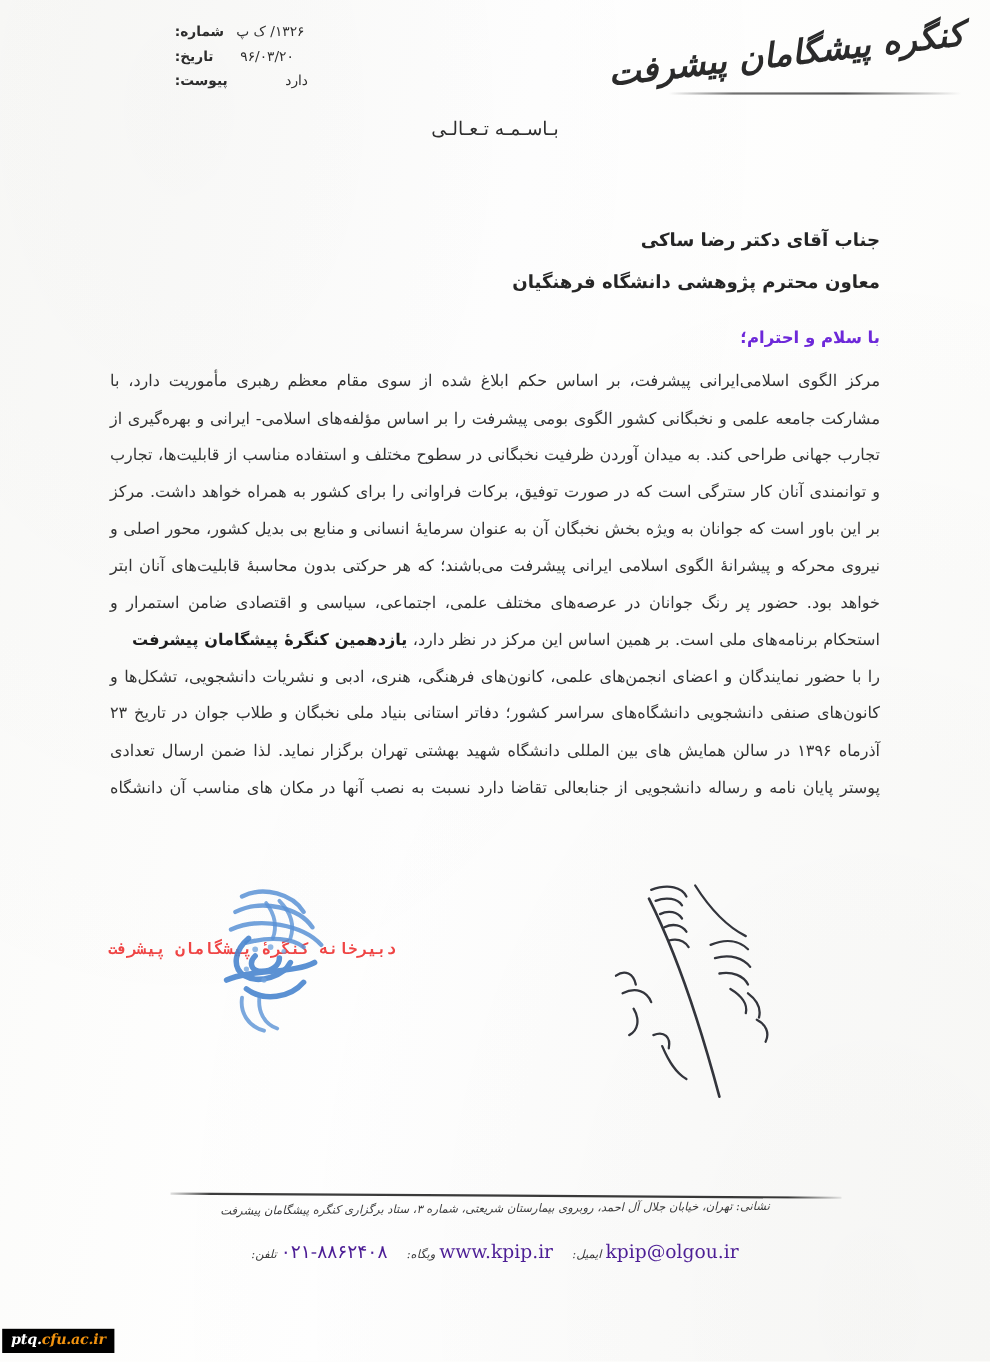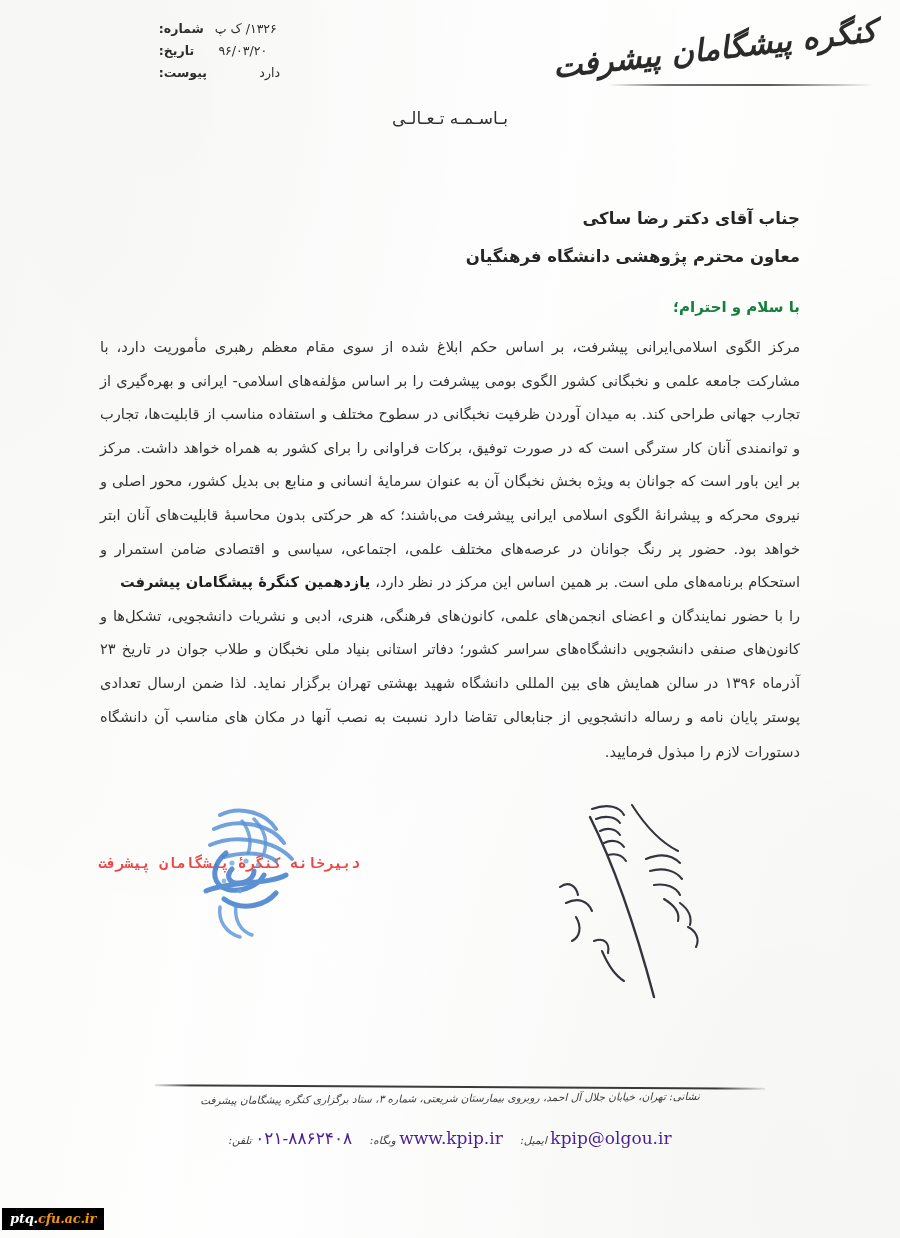--- a/index.html
+++ b/index.html
@@ -133,21 +133,21 @@
   
   .salutation {
     position: absolute;
     top: 298px;
     right: 100px;
     width: 700px;
     text-align: right;
     direction: rtl;
     font-size: 15px;
     font-weight: bold;
-    color: #15803d;
+    color: #6d28d9;
   }
   .body-block {
     position: absolute;
     top: 330px;
     right: 100px;
     width: 700px;
     direction: rtl;
     text-align: justify;
     text-align-last: justify;
     font-size: 14.6px;
@@ -306,21 +306,20 @@
     <div class="addressee-line">معاون محترم پژوهشی  دانشگاه  فرهنگیان</div>
   </div>
 
   <div class="salutation">با سلام و احترام؛</div>
 
   <div class="body-block">
     <span>مرکز الگوی اسلامی‌ایرانی پیشرفت، بر اساس حکم ابلاغ شده از سوی مقام معظم رهبری مأموریت دارد، با مشارکت جامعه علمی و نخبگانی کشور الگوی بومی پیشرفت را بر اساس مؤلفه‌های اسلامی- ایرانی و بهره‌گیری از تجارب جهانی طراحی کند. به میدان آوردن ظرفیت نخبگانی در سطوح مختلف و استفاده مناسب از قابلیت‌ها، تجارب و توانمندی آنان کار سترگی است که در صورت توفیق، برکات فراوانی را برای کشور به همراه خواهد داشت. مرکز بر این باور است که جوانان به ویژه بخش نخبگان آن به عنوان سرمایهٔ انسانی و منابع بی بدیل کشور، محور اصلی و نیروی محرکه و پیشرانهٔ الگوی اسلامی ایرانی پیشرفت می‌باشند؛ که هر حرکتی بدون محاسبهٔ قابلیت‌های آنان ابتر خواهد بود. حضور پر رنگ جوانان در عرصه‌های مختلف علمی، اجتماعی، سیاسی و اقتصادی ضامن استمرار و استحکام برنامه‌های ملی است. بر همین اساس این مرکز در نظر دارد، </span><b>یازدهمین کنگرهٔ پیشگامان پیشرفت</b><span> را با حضور نمایندگان و اعضای انجمن‌های علمی، کانون‌های فرهنگی، هنری، ادبی و نشریات دانشجویی، تشکل‌ها و کانون‌های صنفی دانشجویی دانشگاه‌های سراسر کشور؛ دفاتر استانی بنیاد ملی نخبگان و طلاب جوان در تاریخ ۲۳ آذرماه ۱۳۹۶ در سالن همایش های بین المللی دانشگاه شهید بهشتی تهران برگزار نماید. لذا ضمن ارسال تعدادی پوستر پایان نامه و رساله  دانشجویی از جنابعالی تقاضا دارد نسبت به نصب آنها در مکان های مناسب آن دانشگاه</span>
   </div>
 
   <div class="closing">
-    <div>دستورات لازم را مبذول فرمایید.</div>
   </div>
 
   <div class="sig-label">دبیرخانه کنگرهٔ پیشگامان پیشرفت</div>
 
   <svg class="stamp" viewBox="0 0 150 145">
     <g fill="none" stroke="#5b93d6" stroke-width="4" stroke-linecap="round" opacity="0.85">
       <path d="M40 20 C 60 10, 86 18, 96 34"></path>
       <path d="M34 34 C 58 22, 92 30, 104 48"></path>
       <path d="M30 50 C 56 38, 96 46, 112 64"></path>
       <path d="M44 62 C 66 56, 86 58, 96 66"></path>

